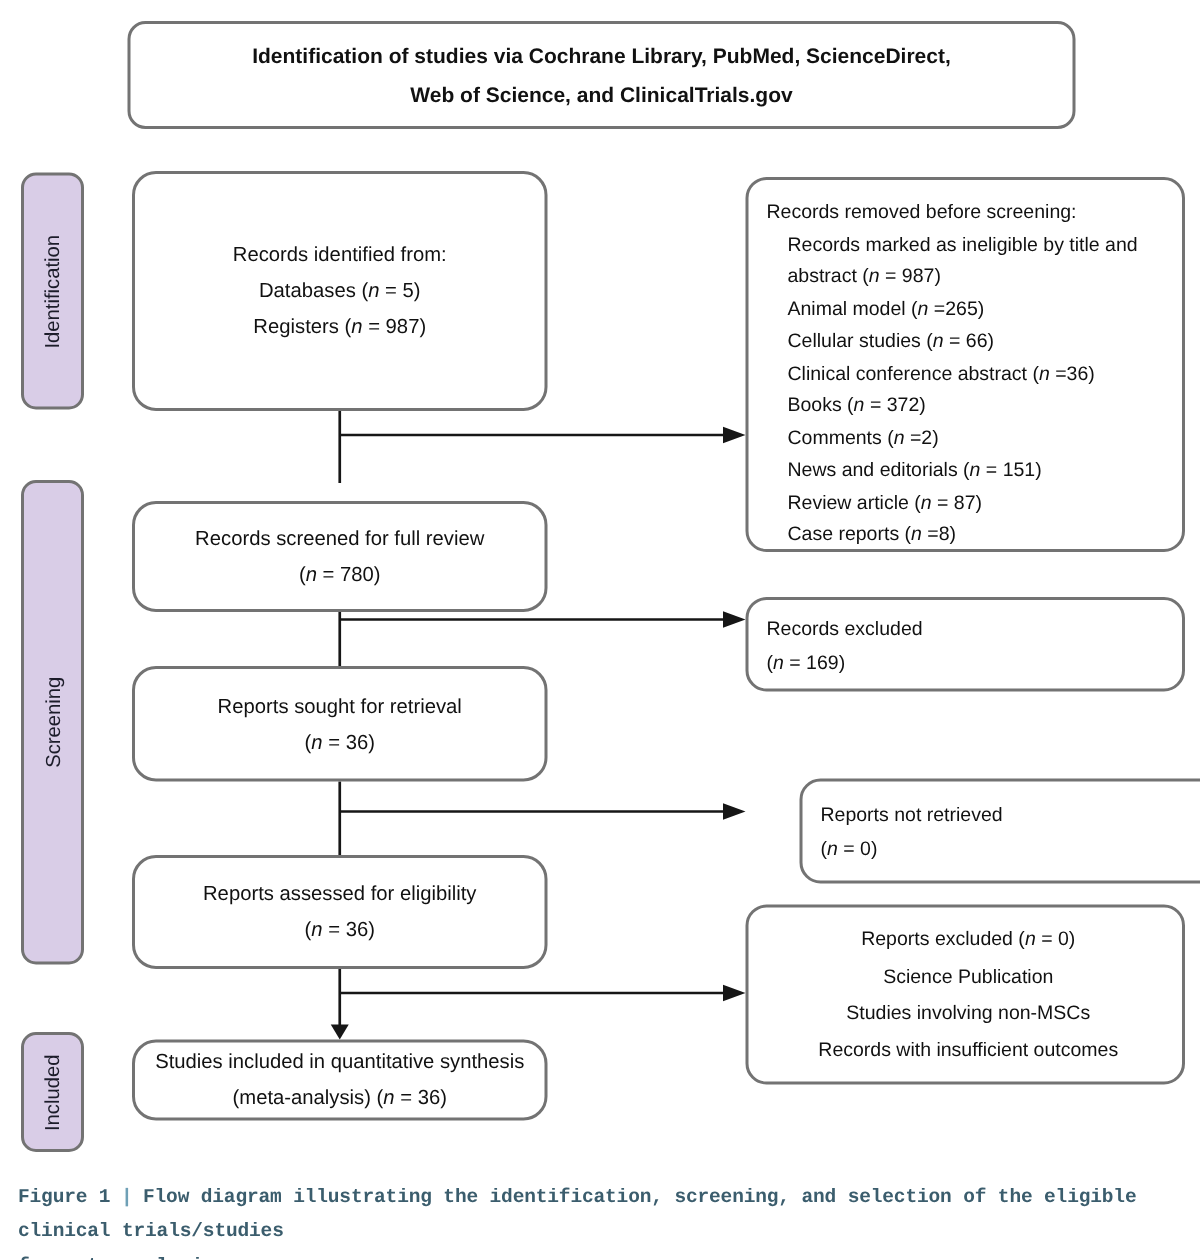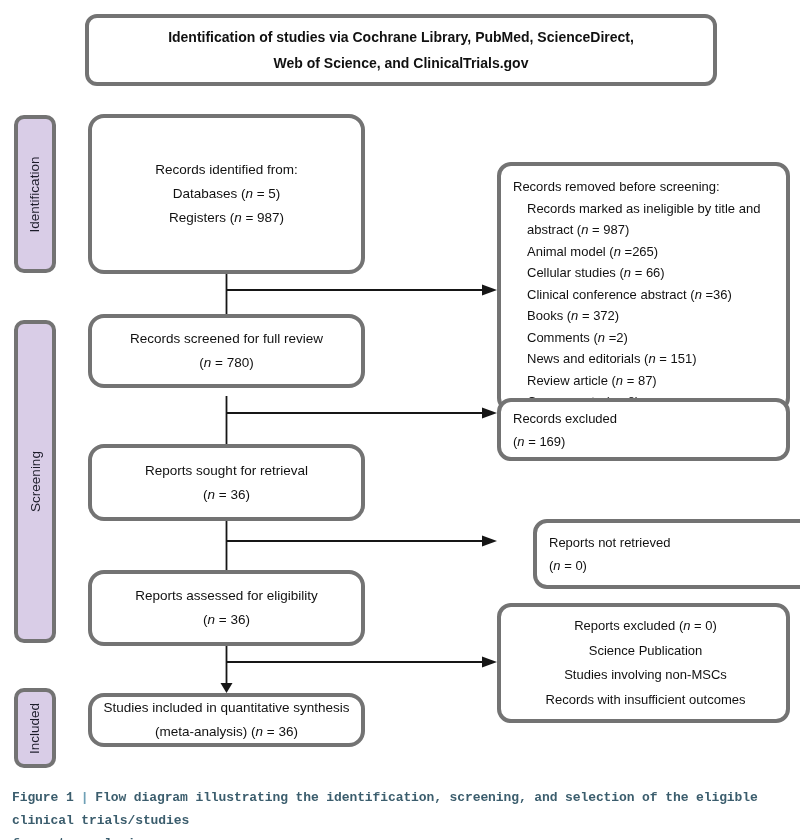--- a/index.html
+++ b/index.html
@@ -8,21 +8,21 @@
     width: 800px;
     height: 840px;
     background: #ffffff;
     font-family: "Liberation Sans", sans-serif;
     color: #111111;
     overflow: hidden;
   }
   .box {
     position: absolute;
     background: #ffffff;
-    border: 4px solid #737373;
+    border: 2px solid #737373;
     box-sizing: border-box;
   }
   .title-box {
     left: 85px; top: 14px; width: 632px; height: 72px;
     border-radius: 12px;
     display: flex; flex-direction: column; justify-content: center; align-items: center;
     font-weight: bold; font-size: 14px; line-height: 26px; text-align: center;
   }
   .stage-box {
     border-radius: 10px;
@@ -40,33 +40,33 @@
   #stage-included       { left: 14px; top: 688px; width: 42px; height: 80px; }
   .flow-box {
     left: 88px; width: 277px;
     border-radius: 16px;
     display: flex; flex-direction: column; justify-content: center; align-items: center;
     font-size: 13.5px; line-height: 24px; text-align: center;
     z-index: 2;
     padding: 4px 10px;
   }
   #flow-records-identified { top: 114px; height: 160px; }
-  #flow-records-screened   { top: 314px; height: 74px; text-align: right; }
+  #flow-records-screened   { top: 334px; height: 74px; text-align: right; }
   #flow-reports-sought     { top: 444px; height: 77px; }
   #flow-reports-assessed   { top: 570px; height: 76px; }
   #flow-studies-included   { top: 693px; height: 54px; }
   .side-box {
     left: 497px; width: 293px;
     border-radius: 14px;
     display: flex; flex-direction: column; justify-content: center;
     font-size: 13px; line-height: 21.5px; text-align: left;
     padding: 6px 8px 6px 12px;
     z-index: 2;
   }
-  #side-records-removed      { top: 118px; height: 250px; justify-content: flex-start; padding-top: 10px; margin-top: 44px; }
+  #side-records-removed      { top: 118px; height: 250px; justify-content: flex-start; padding-top: 10px; }
   #side-records-excluded     { top: 398px; height: 63px; line-height: 23px; }
   #side-reports-not-retrieved{ top: 519px; height: 70px; line-height: 23px; margin-left: 36px; }
   #side-reports-excluded     { top: 603px; height: 120px; line-height: 24.5px; align-items: center; }
   .line.indent { padding-left: 14px; }
   #connectors {
     position: absolute; left: 0; top: 0; z-index: 1;
     pointer-events: none;
   }
   .caption {
     position: absolute; left: 12px; top: 786px; width: 782px;

